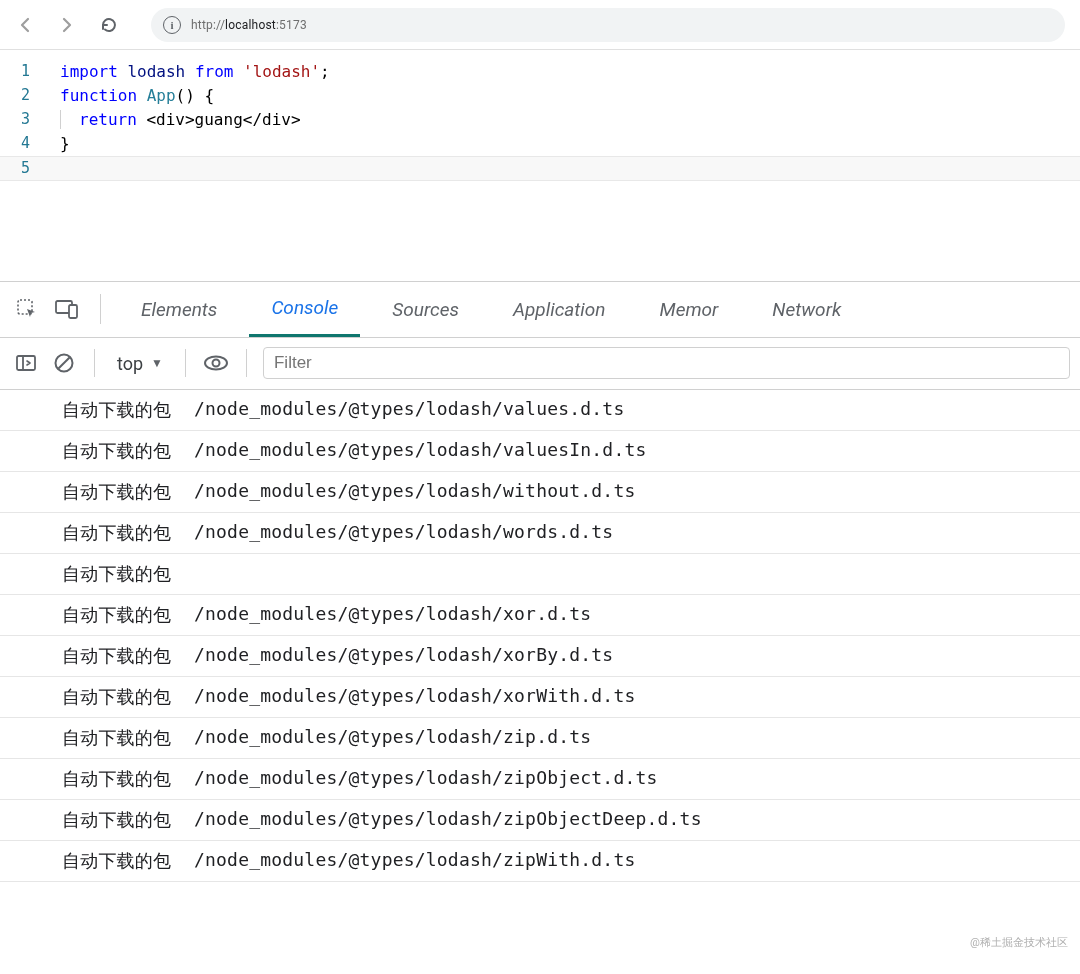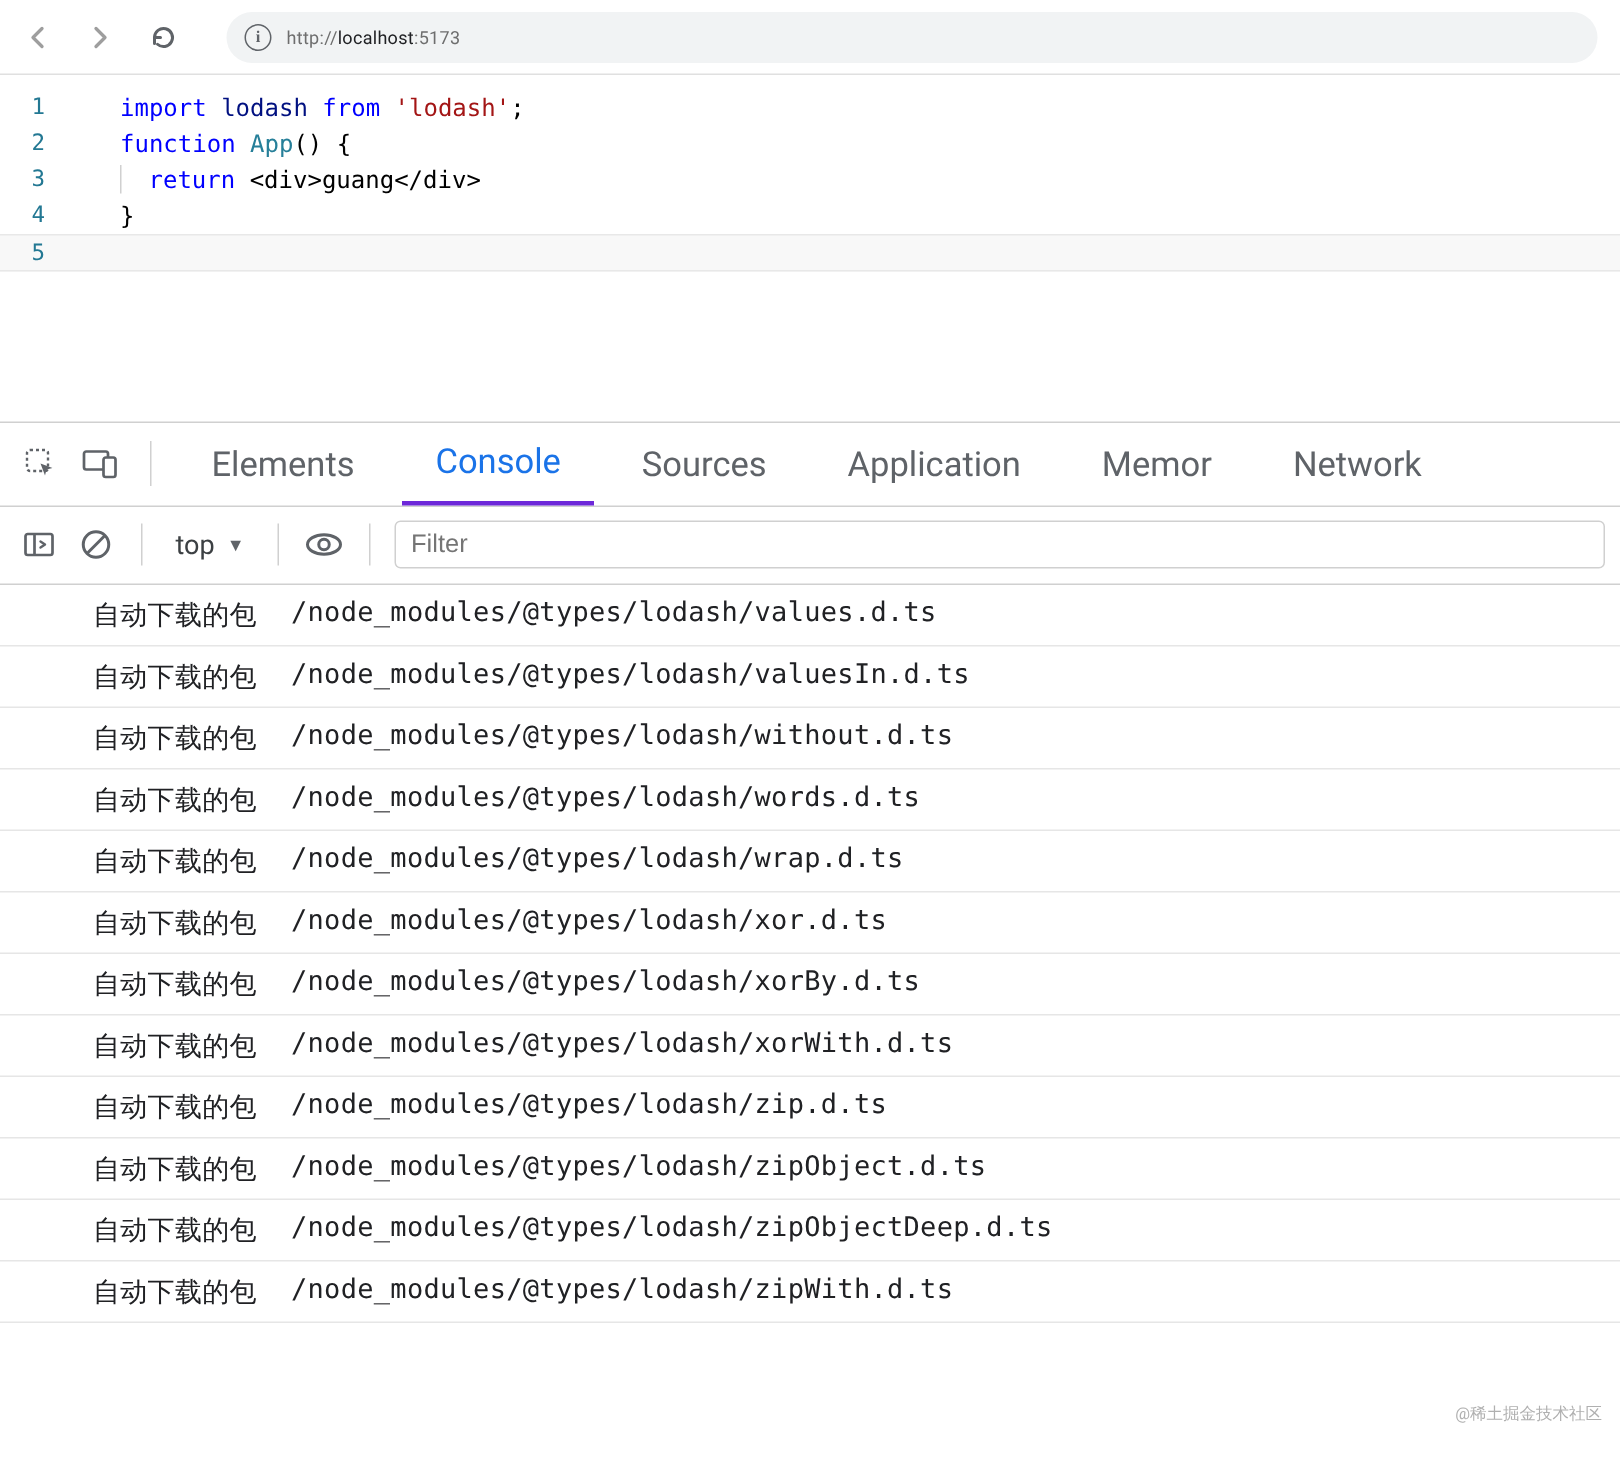--- a/index.html
+++ b/index.html
@@ -85,21 +85,20 @@
     .line-number {
       width: 60px;
       text-align: right;
       padding-right: 30px;
       color: #237893;
       user-select: none;
       font-size: 15px;
     }
     .code-content {
       white-space: pre;
-      margin-left: 20px;
     }
     .code-content .kw { color: #0000ff; }
     .code-content .fn { color: #267f99; }
     .code-content .str { color: #a31515; }
     .code-content .txt { color: #000; }
     .code-content .id { color: #001080; }
     .code-content .brace { color: #000; }
     .code-cursor-line {
       background: #f8f8f8;
       border-top: 1px solid #e8e8e8;
@@ -134,30 +133,31 @@
       cursor: pointer;
     }
     .dt-divider {
       width: 1px;
       height: 30px;
       background: #d0d0d0;
       margin: 0 8px;
     }
     .dt-tab {
       padding: 0 22px;
-      font-size: 23px;
+      font-size: 19px;
       color: #5f6368;
       cursor: pointer;
       height: 56px;
       display: flex;
       align-items: center;
+      font-style: italic;
     }
     .dt-tab.active {
       color: #1a73e8;
-      border-bottom: 3px solid #6d28d9;
+      border-bottom: 3px solid #0f766e;
     }
     .devtools-subbar {
       display: flex;
       align-items: center;
       height: 52px;
       border-bottom: 1px solid #d0d0d0;
       gap: 10px;
       padding-left: 12px;
     }
     .dt-sub-icon {
@@ -340,21 +340,20 @@
     <div class="console-line">
         <span class="prefix">自动下载的包</span>
         <span>/node_modules/@types/lodash/without.d.ts</span>
       </div>
     <div class="console-line">
         <span class="prefix">自动下载的包</span>
         <span>/node_modules/@types/lodash/words.d.ts</span>
       </div>
     <div class="console-line">
         <span class="prefix">自动下载的包</span>
-        <span>/node_modules/@types/lodash/wrap.d.ts</span>
       </div>
     <div class="console-line">
         <span class="prefix">自动下载的包</span>
         <span>/node_modules/@types/lodash/xor.d.ts</span>
       </div>
     <div class="console-line">
         <span class="prefix">自动下载的包</span>
         <span>/node_modules/@types/lodash/xorBy.d.ts</span>
       </div>
     <div class="console-line">

